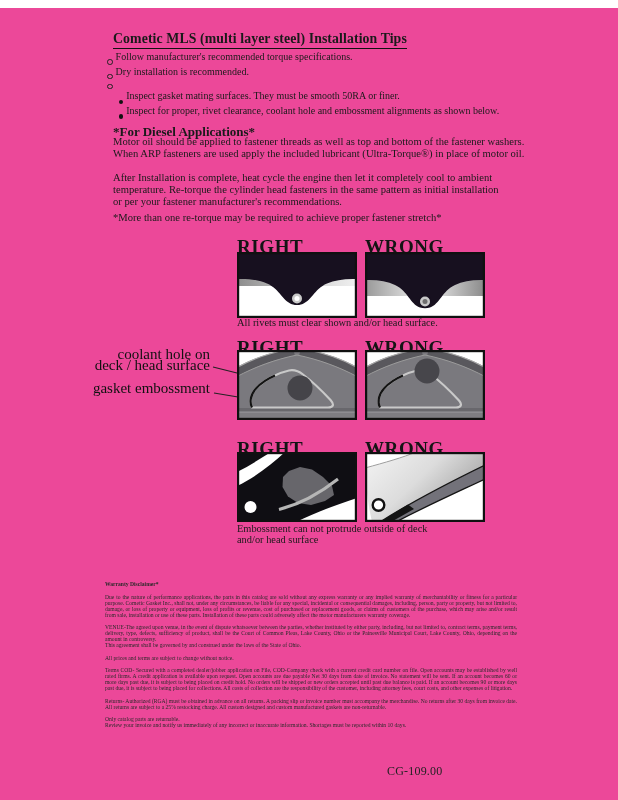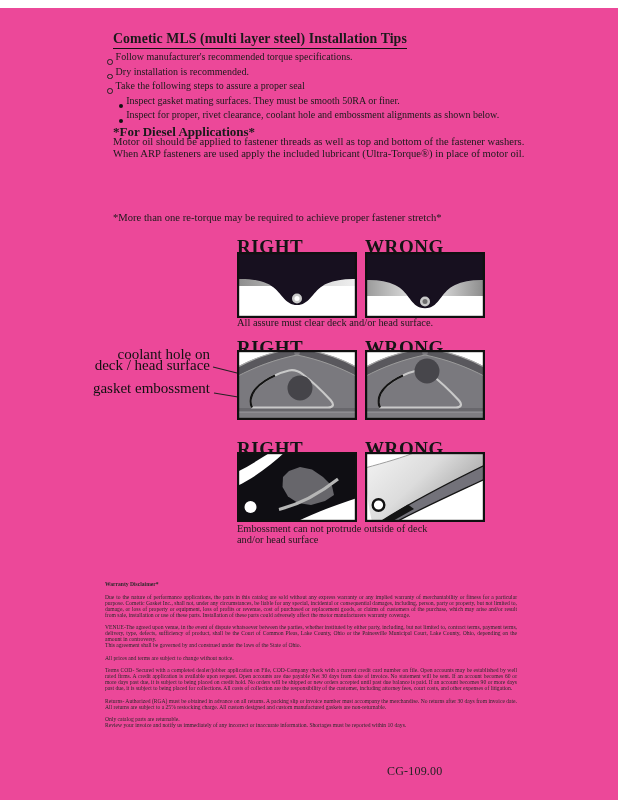--- a/index.html
+++ b/index.html
@@ -48,35 +48,37 @@
     <div class="tip-row">
       <span class="b-hollow"></span>
       <span>Follow manufacturer's recommended torque specifications.</span>
     </div>
     <div class="tip-row">
       <span class="b-hollow"></span>
       <span>Dry installation is recommended.</span>
     </div>
     <div class="tip-row">
       <span class="b-hollow"></span>
-      <span>Take the following steps to assure a proper seal</span>
     </div>
     <div class="tip-row sub">
       <span class="b-solid"></span>
       <span>Inspect gasket mating surfaces.  They must be smooth 50RA or finer.</span>
     </div>
     <div class="tip-row sub">
       <span class="b-solid"></span>
       <span>Inspect for proper, rivet clearance, coolant hole and embossment alignments as shown below.</span>
     </div>
   </div>
 
   <div class="diesel-h">*For Diesel Applications*</div>
   <div class="para p1">Motor oil should be applied to fastener threads as well as top and bottom of the fastener washers.
 When ARP fasteners are used apply the included lubricant (Ultra-Torque®) in place of motor oil.</div>
+  <div class="para p2">After Installation is complete, heat cycle the engine then let it completely cool to ambient
+temperature. Re-torque the cylinder head fasteners in the same pattern as initial installation
+or per your fastener manufacturer's recommendations.</div>
   <div class="para p3">*More than one re-torque may be required to achieve proper fastener stretch*</div>
 
   <div class="fig-label" style="left:237px;top:228px;">RIGHT</div>
   <div class="fig-label" style="left:365px;top:228px;">WRONG</div>
 
   <div class="fig-box" style="left:237px;top:244px;">
     <svg width="120" height="66" viewBox="0 0 120 66">
       <defs>
         <linearGradient id="band1r" x1="0" y1="0" x2="1" y2="0">
           <stop offset="0" stop-color="#8e8e8e"></stop>
@@ -107,21 +109,21 @@
       <rect x="2" y="27" width="116" height="17" fill="url(#band1w)"></rect>
       <rect x="2" y="44" width="116" height="20" fill="#ffffff"></rect>
       <path d="M0,0 H120 V28 C108,27.5 98,29 90,33 C77,39 75,52 65,55.5 C62,56.4 58,56.4 55,55.5 C45,52 43,39 30,33 C22,29 12,27.5 0,28 Z" fill="#17101f"></path>
       <circle cx="60" cy="49.5" r="6.3" fill="#17101f"></circle>
       <circle cx="60" cy="49.5" r="5" fill="#c9c9c9"></circle>
       <circle cx="60" cy="49.5" r="2.5" fill="#6e6e6e"></circle>
       <rect x="1.1" y="1.1" width="117.8" height="63.8" fill="none" stroke="#101010" stroke-width="2.2"></rect>
     </svg>
   </div>
 
-  <div class="fig-caption" style="top:310px;">All assure must clear deck and/or head surface.</div>
+  <div class="fig-caption" style="top:310px;">All rivets must clear shown and/or head surface.</div>
 
   <div class="fig-label" style="left:237px;top:329px;">RIGHT</div>
   <div class="fig-label" style="left:365px;top:329px;">WRONG</div>
 
   <div class="ann ann1">coolant hole on
 deck / head surface</div>
   <div class="ann ann2">gasket embossment</div>
   <svg class="pointer-lines" width="86" height="42" viewBox="0 0 86 42">
     <line x1="1" y1="4" x2="81" y2="24" stroke="#222" stroke-width="1.2"></line>
     <line x1="2" y1="30" x2="50" y2="38" stroke="#222" stroke-width="1.2"></line>

